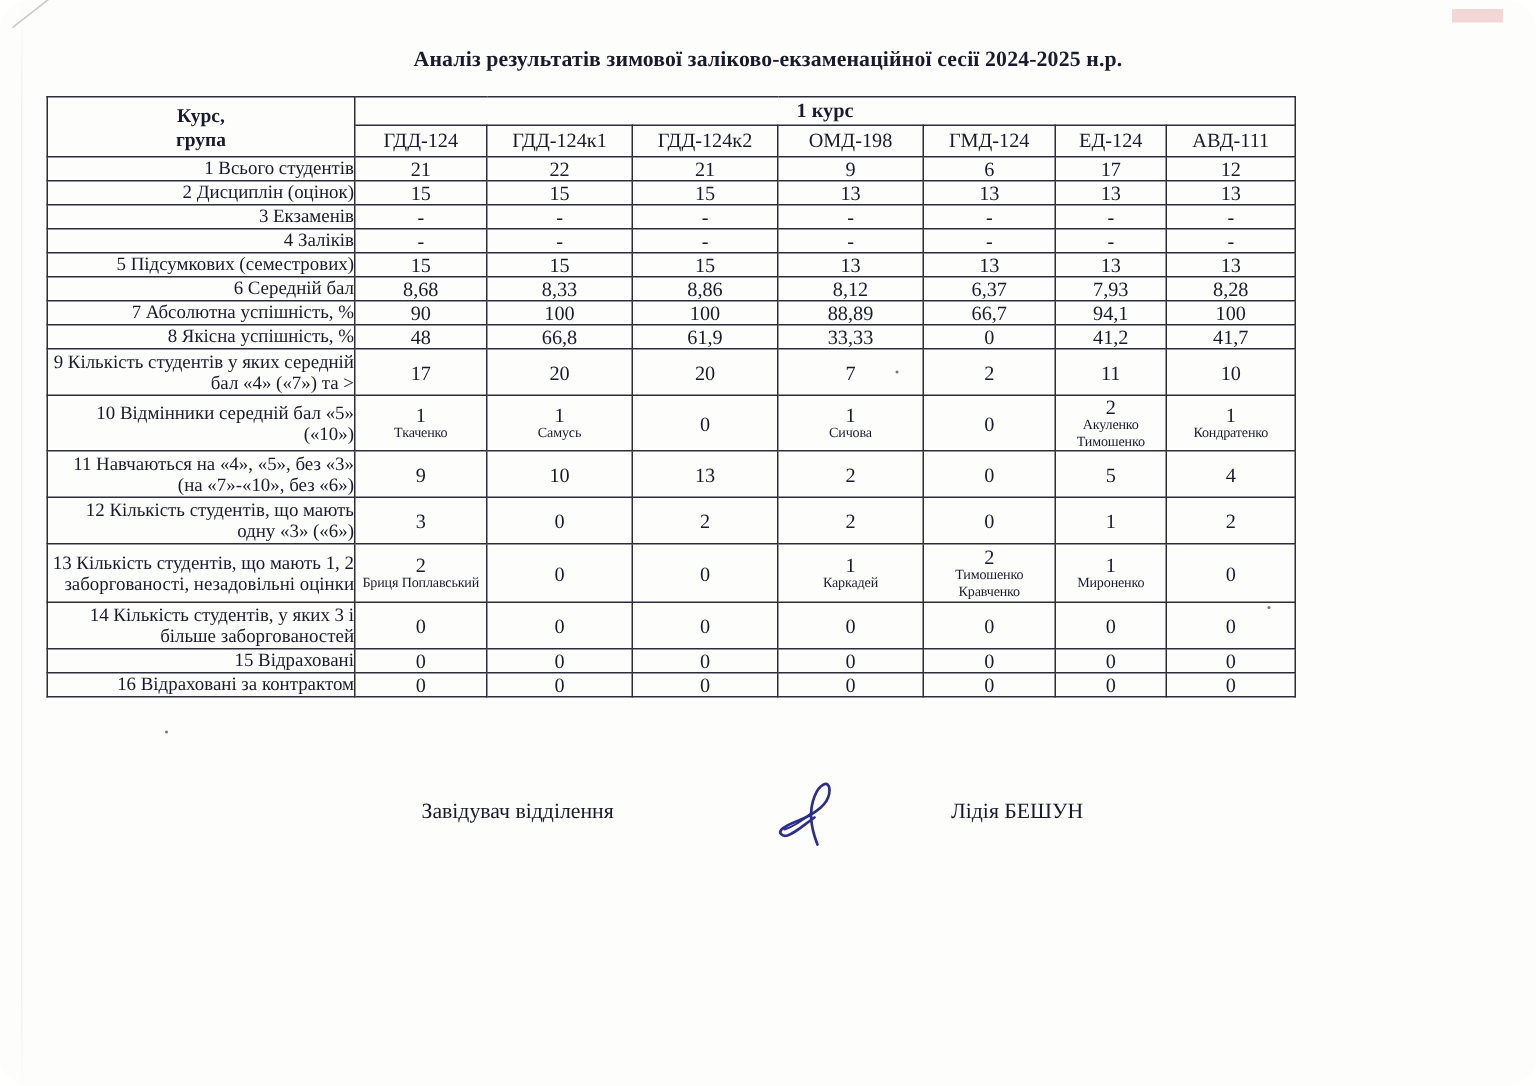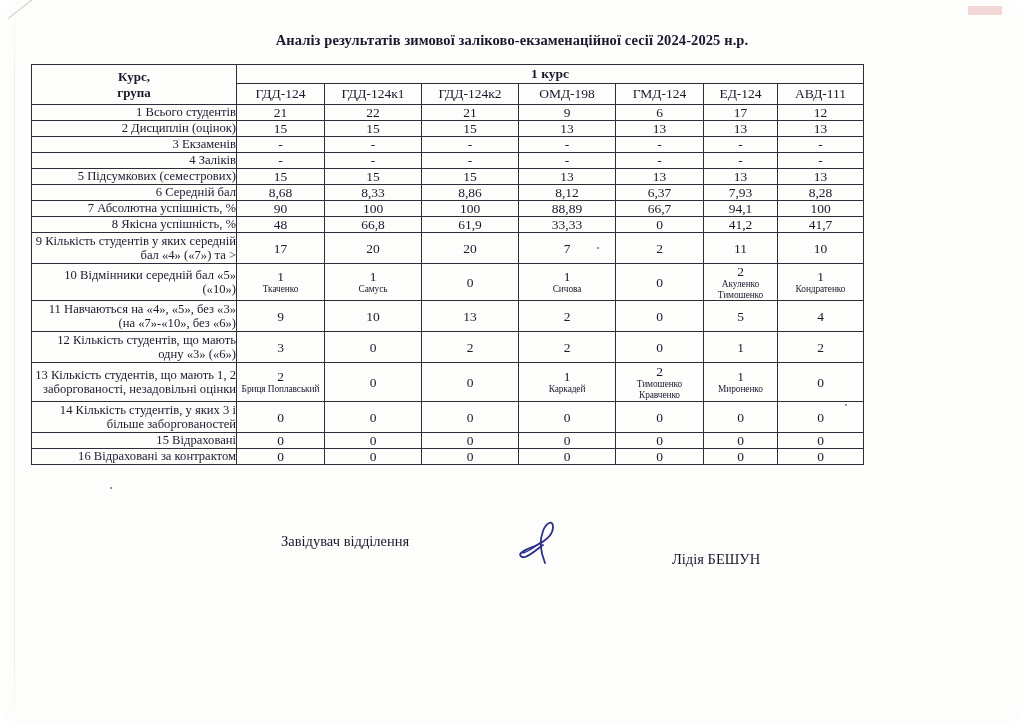--- a/index.html
+++ b/index.html
@@ -132,23 +132,22 @@
   }
   .sign-left {
     position: absolute;
     left: 281px;
     top: 6px;
     font-size: 14.5px;
   }
   .sign-right {
     position: absolute;
     left: 634px;
-    top: 24px;
+    top: 6px;
     font-size: 14.5px;
-    margin-left: 38px;
   }
   .signature {
     position: absolute;
     left: 505px;
     top: -14px;
     width: 80px;
     height: 56px;
   }
   .dot {
     position: absolute;

